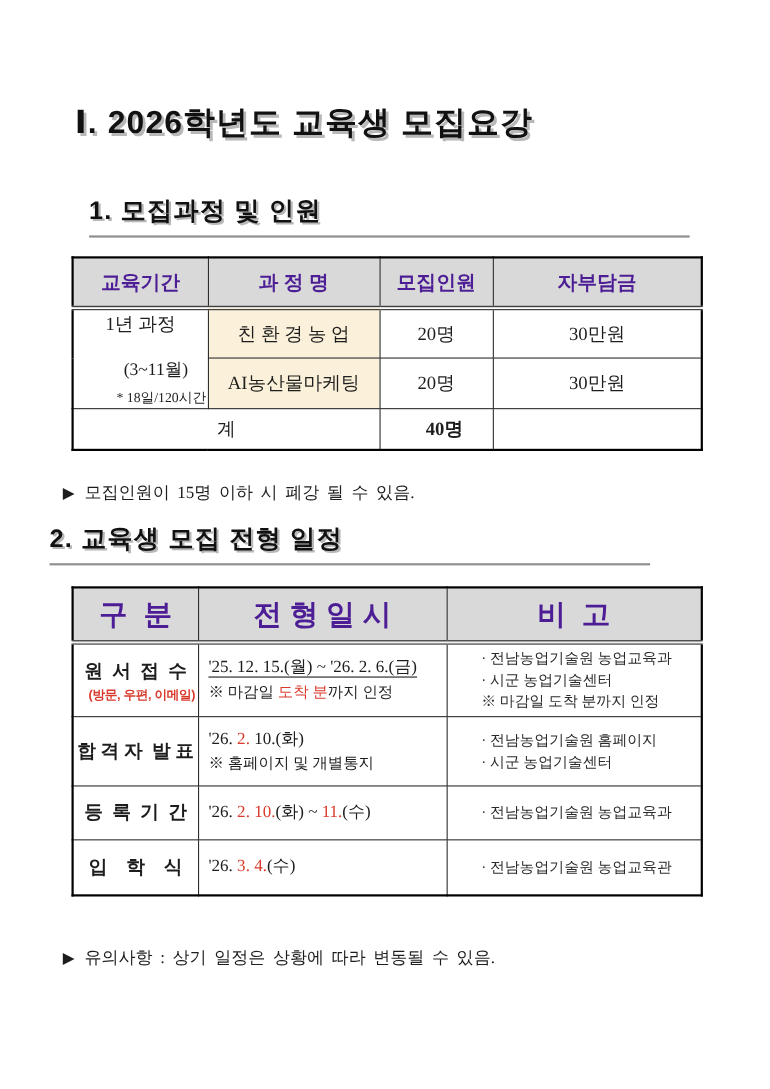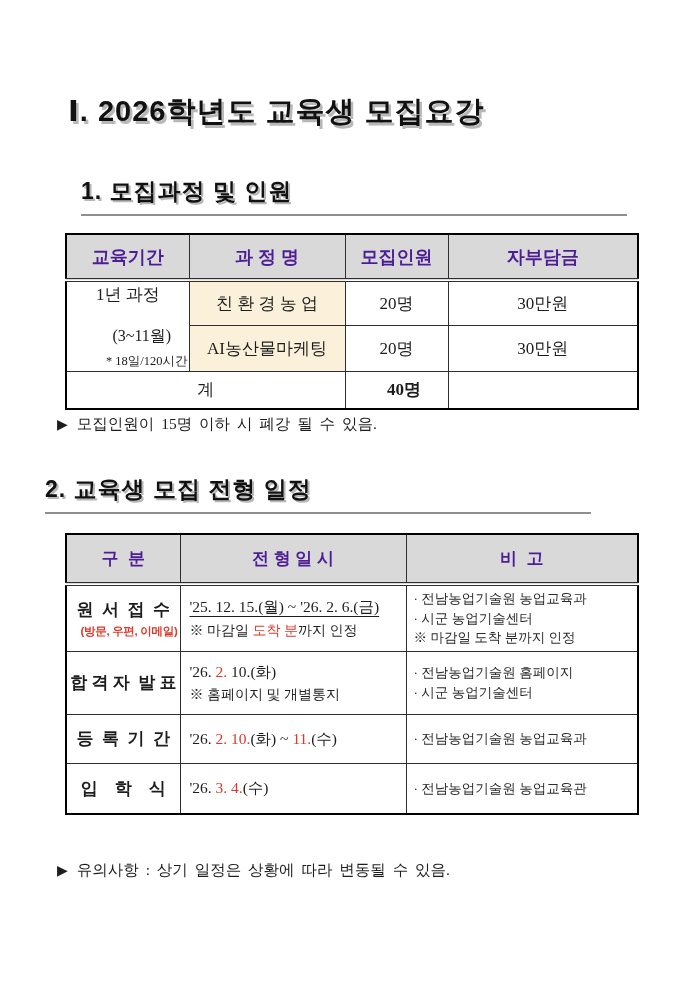--- a/index.html
+++ b/index.html
@@ -46,41 +46,41 @@
   .period-cell .p-line1 { font-size:17px; }
   .period-cell .p-line2 { font-size:16px; margin-top:20px;padding-left:28px; }
   .period-cell .p-line3 { font-size:12.5px; text-align:right; padding-left:7px; margin-top:6px; }
   .course-cell { background:var(--course-bg); white-space:pre; }
   .quota-cell, .fee-cell { font-size:16px; }
   .total-label-cell { font-size:17px; }
   .total-quota-cell { font-size:16px; font-weight:bold;padding-left:16px; }
 
   
   #schedule-table { left:65px; top:533px; }
-  #schedule-table th { font-size:17px; height:50px; }
+  #schedule-table th { font-size:26px; height:50px; }
   #schedule-table tbody tr:nth-child(1) { height:63px; }
   #schedule-table tbody tr:nth-child(2) { height:63px; }
   #schedule-table tbody tr:nth-child(3) { height:49px; }
   #schedule-table tbody tr:nth-child(4) { height:51px; }
   #schedule-table tbody tr:nth-child(5) { height:41px; }
   td.cat { font-size:17px; font-weight:bold; white-space:pre; padding:2px; }
   .cat-sub { font-family:"Liberation Sans","DejaVu Sans",sans-serif; font-size:11.5px;
              font-weight:bold; margin-top:3px; letter-spacing:-0.3px;text-align:right; }
   td.sched { text-align:left; padding:4px 6px 4px 9px; }
   td.sched .line { font-size:15.5px; line-height:1.55; }
   td.sched .line:not(:first-child) { font-size:14px; }
   td.remark { text-align:left; padding:3px 4px 3px 7px; color:#2a2a2a; }
-  td.remark .line { font-size:13.5px; line-height:1.45; }
+  td.remark .line { font-size:13.5px; line-height:1.45;margin-left:24px; }
 
   .red { color:var(--red); }
   .u { text-decoration:underline; text-underline-offset:4px; }
 
   
   .note { font-size:15.5px; color:#1d1d1d; word-spacing:3px; white-space:pre; }
-  #note1 { left:57px; top:414px; }
+  #note1 { left:57px; top:438px; }
   #note2 { left:57px; top:860px; }
   .note .marker { font-size:14px; margin-right:9px; }
 </style>
 </head>
 <body>
 
 <div class="abs doc-title">Ⅰ. 2026학년도 교육생 모집요강</div>
 
 <div class="abs section-heading" id="section1-heading">1. 모집과정 및 인원</div>
 

